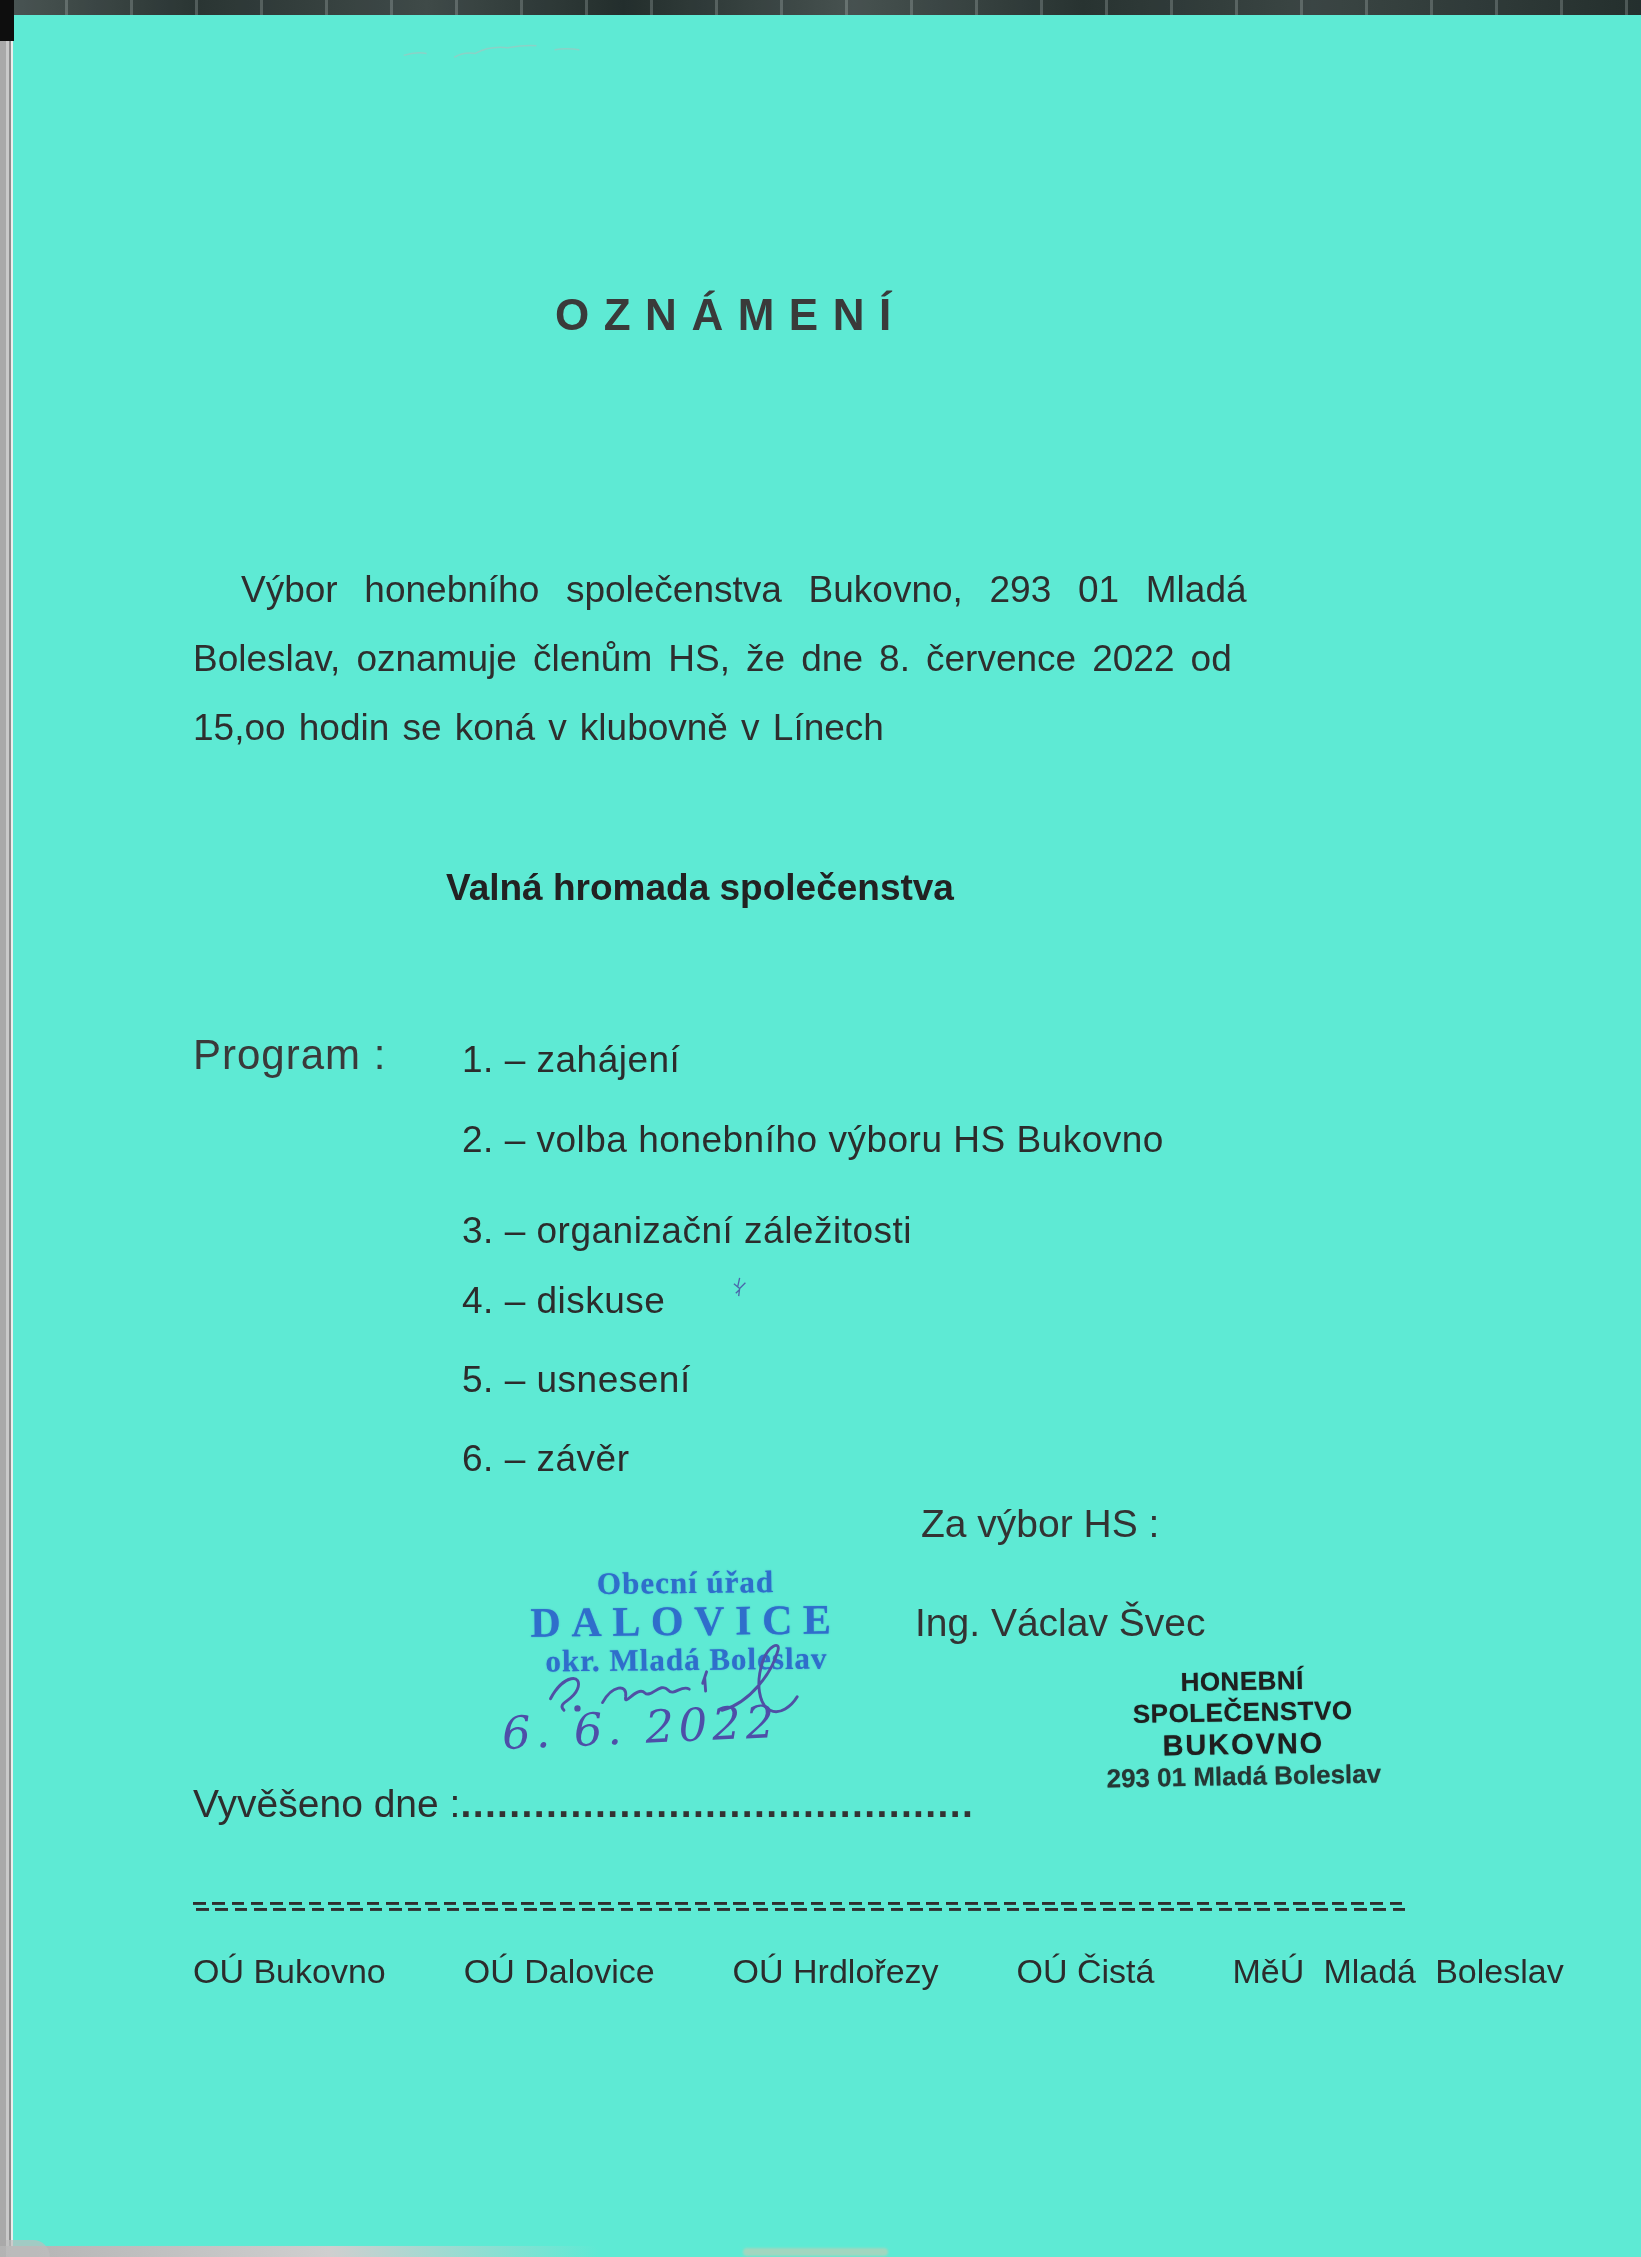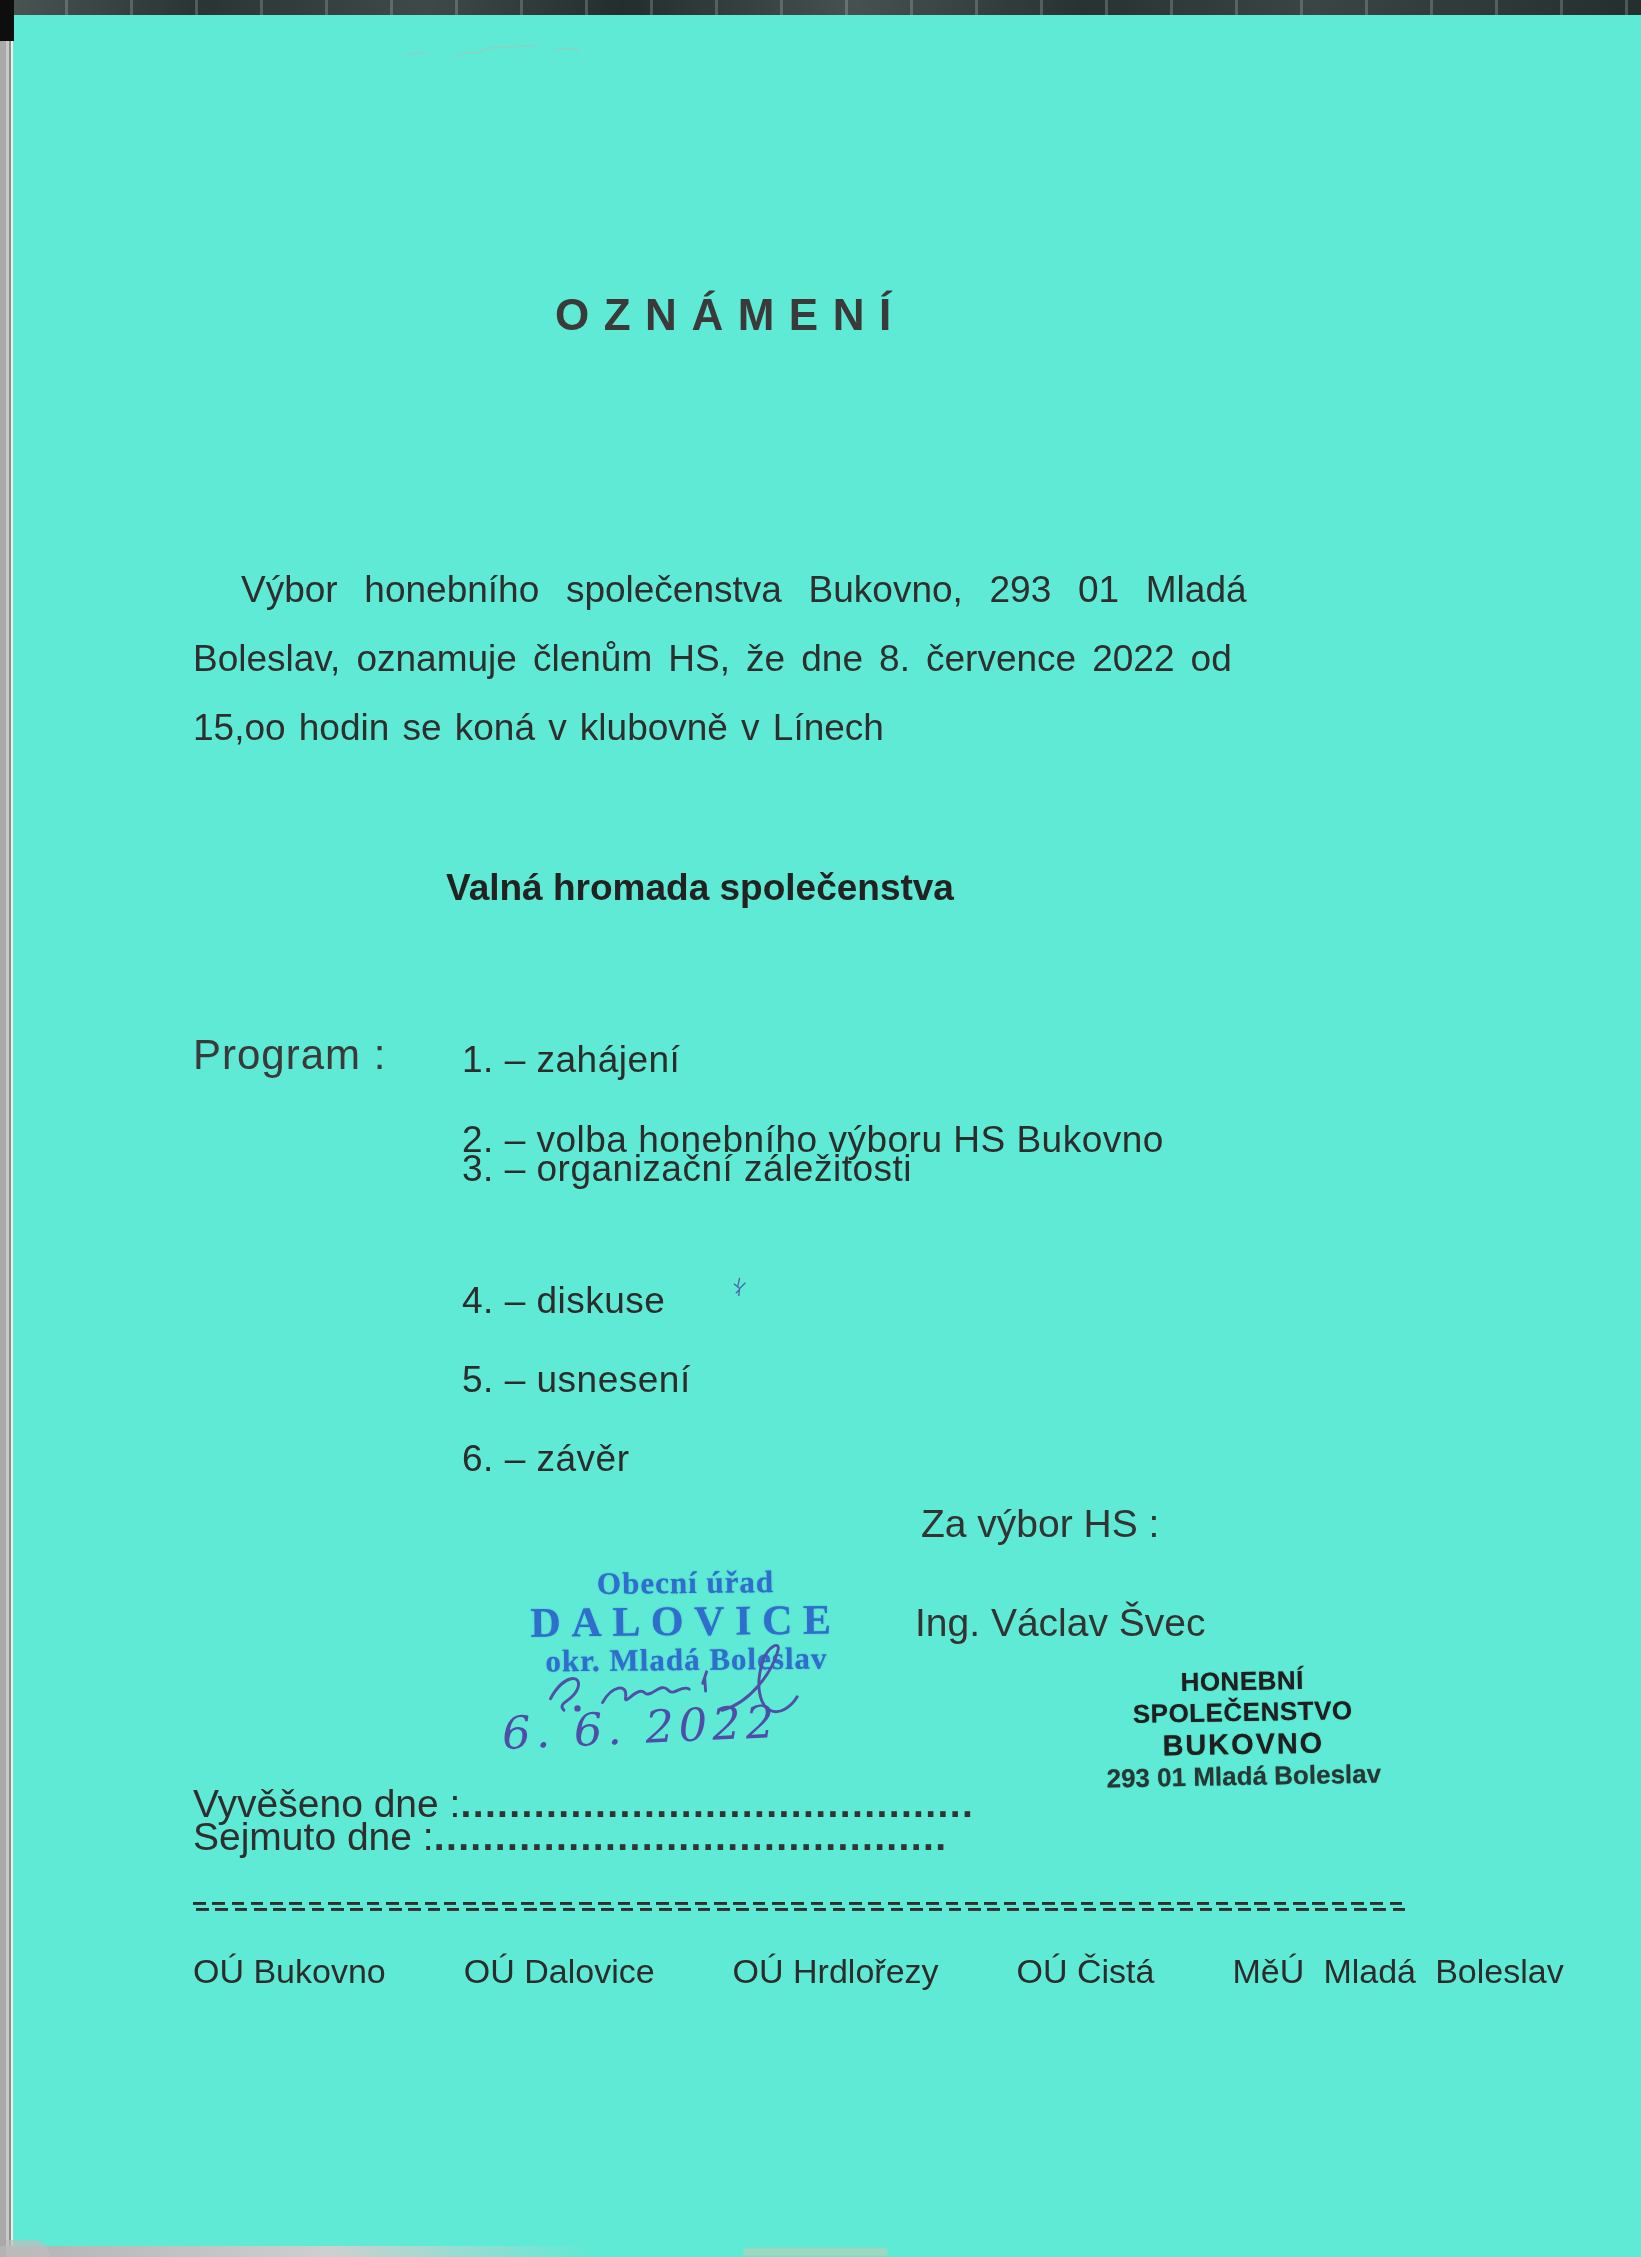--- a/index.html
+++ b/index.html
@@ -62,21 +62,21 @@
     position:absolute;top:867px;left:446px;
     font-size:37px;font-weight:bold;color:#222;
   }
   .program-label{
     position:absolute;top:1031px;left:193px;
     font-size:42px;color:#3a3a3a;letter-spacing:1px;
   }
   .program-item{
     position:absolute;left:462px;font-size:37px;color:#2c2c2c;letter-spacing:0.5px;
   }
-  .pi-0{top:1039px;} .pi-1{top:1119px;} .pi-2{top:1148px;text-align:center;}
+  .pi-0{top:1039px;} .pi-1{top:1119px;} .pi-2{top:1210px;text-align:center;}
   .pi-3{top:1280px;} .pi-4{top:1359px;} .pi-5{top:1438px;}
 
   .committee-label{position:absolute;top:1502px;left:921px;font-size:39px;color:#333;}
   .signer-name{position:absolute;top:1583px;left:915px;font-size:39px;color:#333;margin-top:18px;}
 
   
   .municipal-stamp{
     position:absolute;top:1566px;left:488px;width:396px;
     text-align:center;color:#2f6ecb;
     font-family:"Liberation Serif", serif;font-weight:bold;
@@ -180,23 +180,20 @@
       <path d="M186,46 l4,-12 M188,40 l1,14"></path>
       <path d="M206,74 c30,-8 52,-40 58,-62 c3,-10 -10,-6 -16,12 c-7,22 -4,44 8,50 c10,5 22,-4 28,-14"></path>
     </g>
   </svg>
 
   <div class="handwritten-date">6. 6. 2022</div>
 
   <div class="date-row posted-row">
     <span>Vyvěšeno dne :</span><span class="dotted-leader">..........................................</span>
   </div>
-  <div class="date-row removed-row">
-    <span>Sejmuto dne :</span><span class="dotted-leader">..........................................</span>
-  </div>
 
   <div class="hs-stamp">
     <div class="h1">HONEBNÍ SPOLEČENSTVO</div>
     <div class="h2">BUKOVNO</div>
     <div class="h3">293 01 Mladá Boleslav</div>
   </div>
 
   <div class="divider-dashed"></div>
 
   <div class="footer-distribution">

